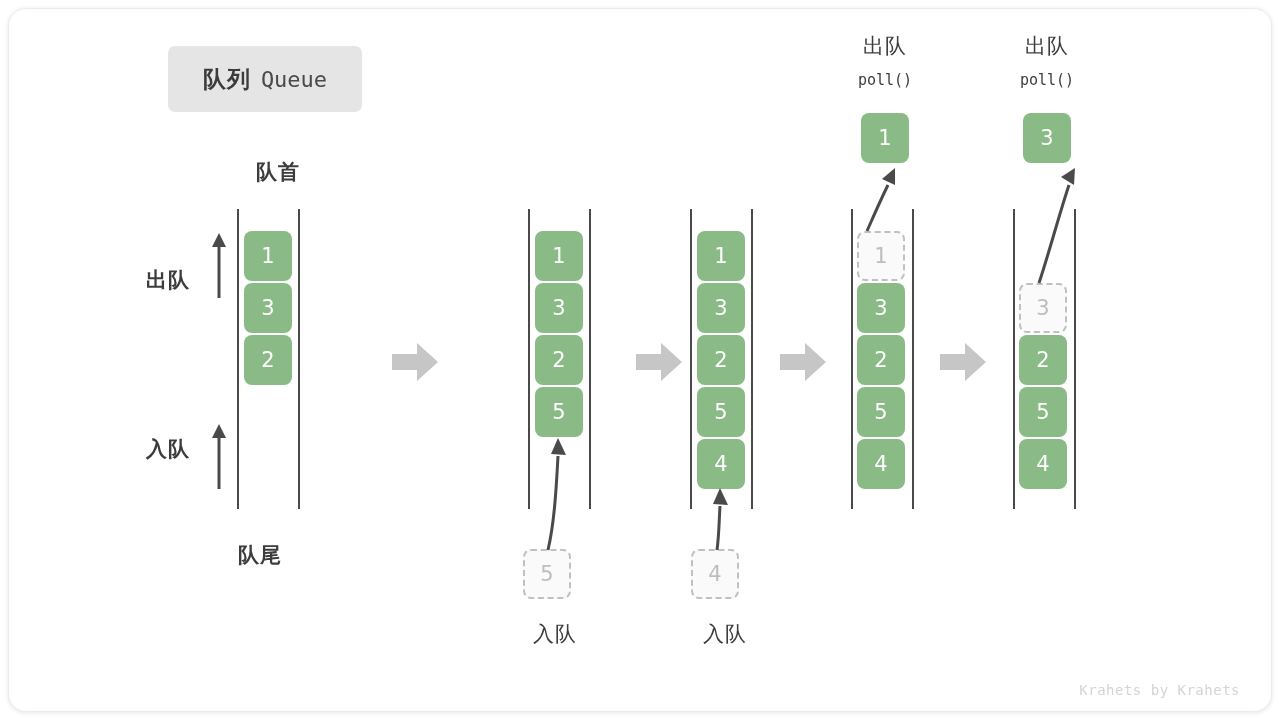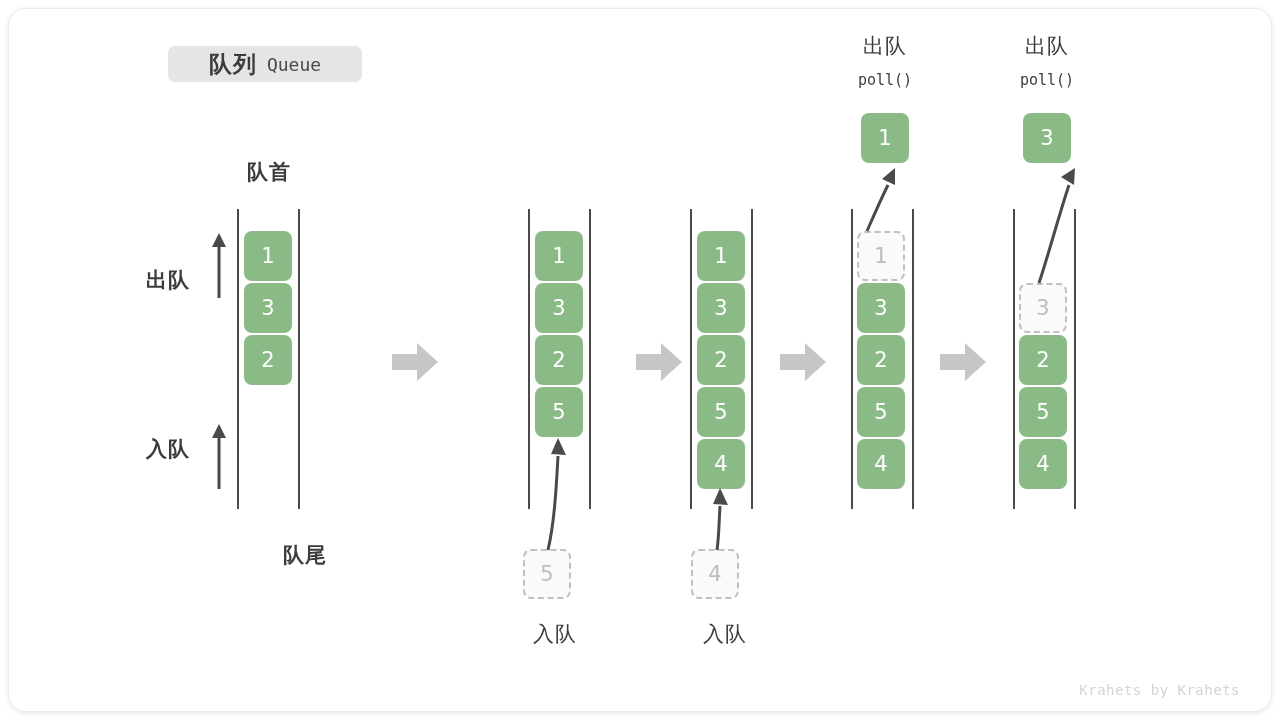--- a/index.html
+++ b/index.html
@@ -22,37 +22,37 @@
     border-radius: 18px;
     border: 1px solid #ebebeb;
     box-shadow: 0 1px 5px rgba(0,0,0,0.10);
     box-sizing: border-box;
   }
 
   
   .title-badge {
     position: absolute;
     left: 168px; top: 46px;
-    width: 194px; height: 36px;
+    width: 194px; height: 66px;
     background: #e5e5e5;
     border-radius: 7px;
     display: flex;
     align-items: center;
     justify-content: center;
     gap: 10px;
   }
   .title-cn {
     font-size: 23px;
     font-weight: bold;
     color: #3c3c3c;
     letter-spacing: 1px;
   }
   .title-en {
     font-family: "DejaVu Sans Mono", monospace;
-    font-size: 18px;
+    font-size: 22px;
     color: #4a4a4a;
   }
 
   
   .cn-bold {
     position: absolute;
     font-size: 21px;
     font-weight: bold;
     color: #3c3c3c;
     white-space: nowrap;
@@ -128,22 +128,22 @@
 <body>
 
 <div id="canvas">
   <div class="card"></div>
 
   <div class="title-badge">
     <span class="title-cn">队列</span>
     <span class="title-en">Queue</span>
   </div>
 
-  <div class="cn-bold" style="left:247px; top:158px;">队首</div>
-  <div class="cn-bold" style="left:238px; top:541px;margin-left:45px;">队尾</div>
+  <div class="cn-bold" style="left:256px; top:158px;">队首</div>
+  <div class="cn-bold" style="left:238px; top:541px;">队尾</div>
 
   <div class="cn-bold" style="left:146px; top:266px;">出队</div>
   <div class="cn-bold" style="left:146px; top:435px;">入队</div>
 
   <svg class="uparrow" style="left:206px; top:232px;" width="28" height="68">
     <line x1="13" y1="66" x2="13" y2="12" stroke="#4a4a4a" stroke-width="3"></line>
     <polygon points="13,1 6,15 20,15" fill="#4a4a4a"></polygon>
   </svg>
   <svg class="uparrow" style="left:206px; top:423px;" width="28" height="68">
     <line x1="13" y1="66" x2="13" y2="12" stroke="#4a4a4a" stroke-width="3"></line>

